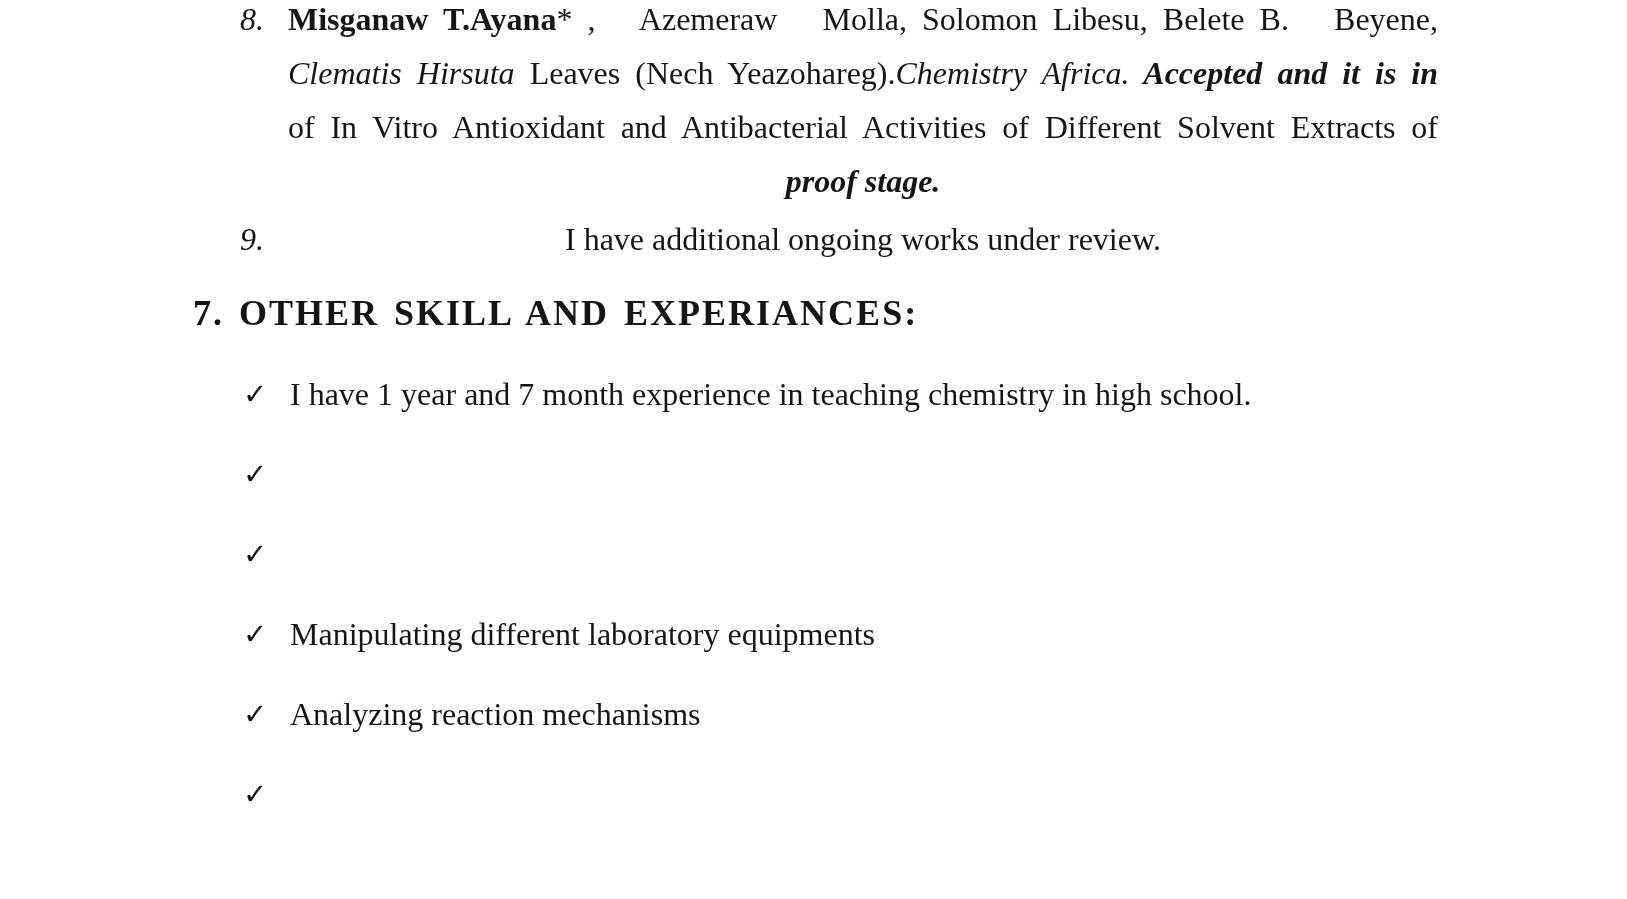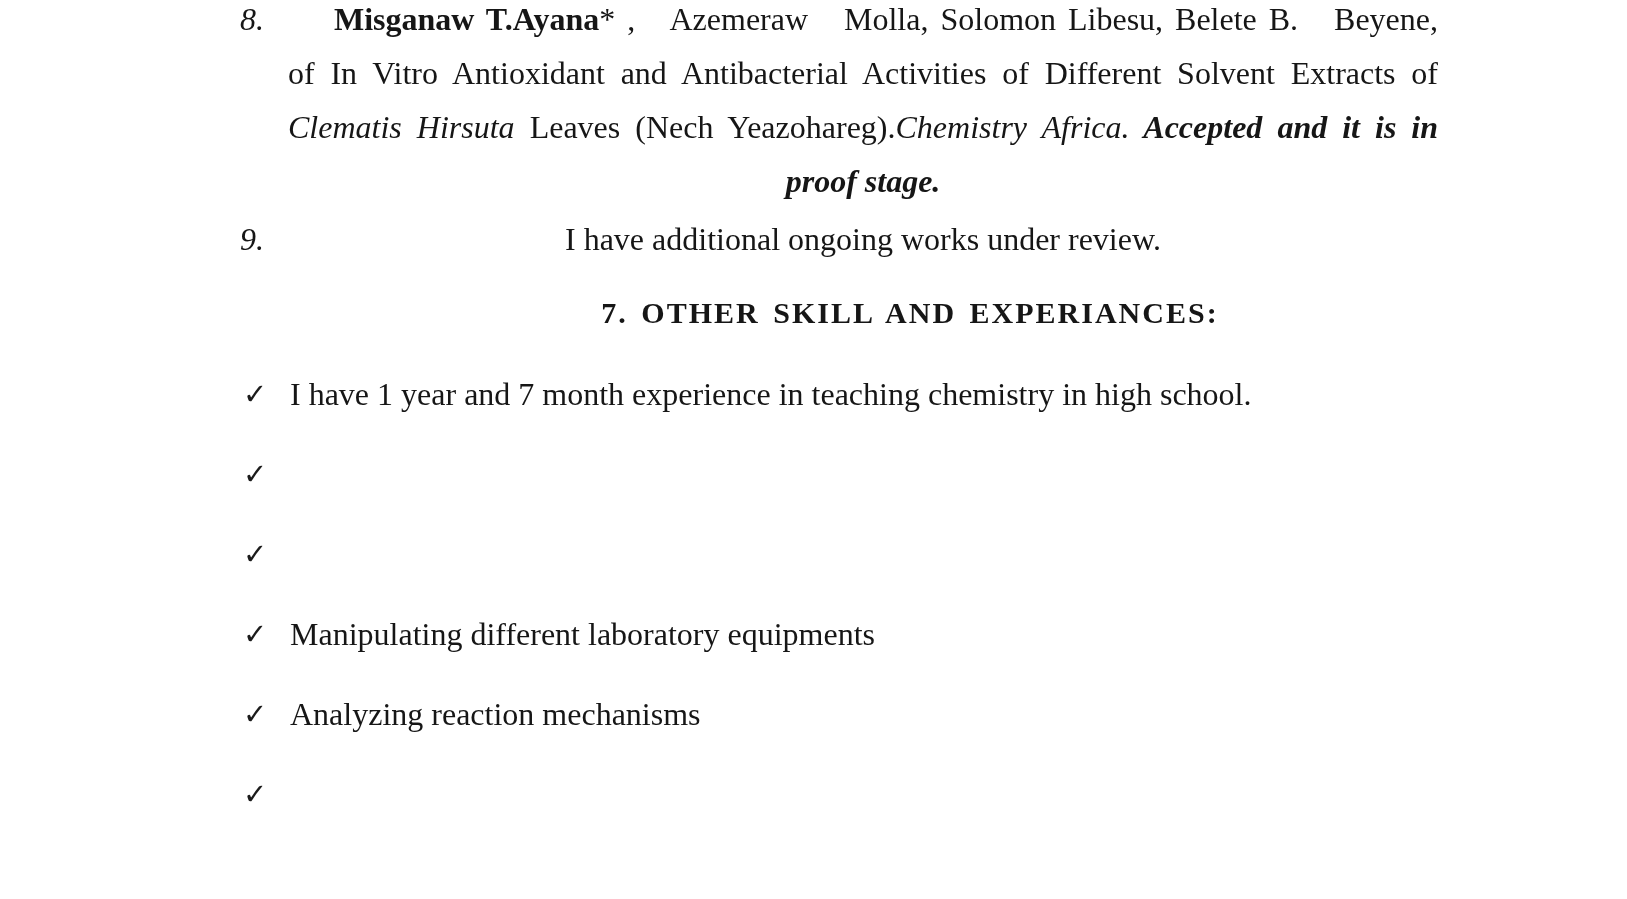--- a/index.html
+++ b/index.html
@@ -34,35 +34,34 @@
     width: 1150px;
     flex: none;
   }
   .jline {
     text-align: justify;
     text-align-last: justify;
   }
   .lline {
     text-align: center;
   }
-  .b   { font-weight: bold; margin-left: 46px; }
+  .b   { font-weight: bold; }
   .i   { font-style: italic; }
   .bi  { font-weight: bold; font-style: italic; }
   .pub-item-single {
     margin-top: 4px;
   }
   
   .section-heading {
     margin: 20px 0 0 193px;
-    font-size: 30px;
+    font-size: 36px;
     font-weight: bold;
     letter-spacing: 2px;
     word-spacing: 4px;
     line-height: 54px;
-    text-align: center;
   }
   
   .skills-list {
     list-style: none;
     margin: 27px 0 0 0;
     padding: 0;
   }
   .skill-item {
     display: flex;
     margin: 0 0 26px 243px;
@@ -84,24 +83,24 @@
 <body>
 
 <div class="page">
 
   <div class="pub-item">
     <div class="pub-marker">8.</div>
     <div class="pub-content">
       <div class="jline">
         <span class="b">Misganaw T.Ayana</span><span>* ,</span><span>&nbsp;&nbsp; Azemeraw&nbsp;&nbsp; Molla, Solomon Libesu, Belete B.&nbsp;&nbsp; Beyene,</span>
       </div>
-      <div class="jline">of In Vitro Antioxidant and Antibacterial Activities of Different Solvent Extracts of</div>
       <div class="jline">
         <span class="i">Clematis Hirsuta</span><span> Leaves (Nech Yeazohareg).</span><span class="i">Chemistry Africa.</span><span class="bi"> Accepted and it is in</span>
       </div>
+      <div class="jline">of In Vitro Antioxidant and Antibacterial Activities of Different Solvent Extracts of</div>
       <div class="lline bi">proof stage.</div>
     </div>
   </div>
 
   <div class="pub-item pub-item-single">
     <div class="pub-marker">9.</div>
     <div class="pub-content lline">I have additional ongoing works under review.</div>
   </div>
 
   <div class="section-heading">7. OTHER SKILL AND EXPERIANCES:</div>

